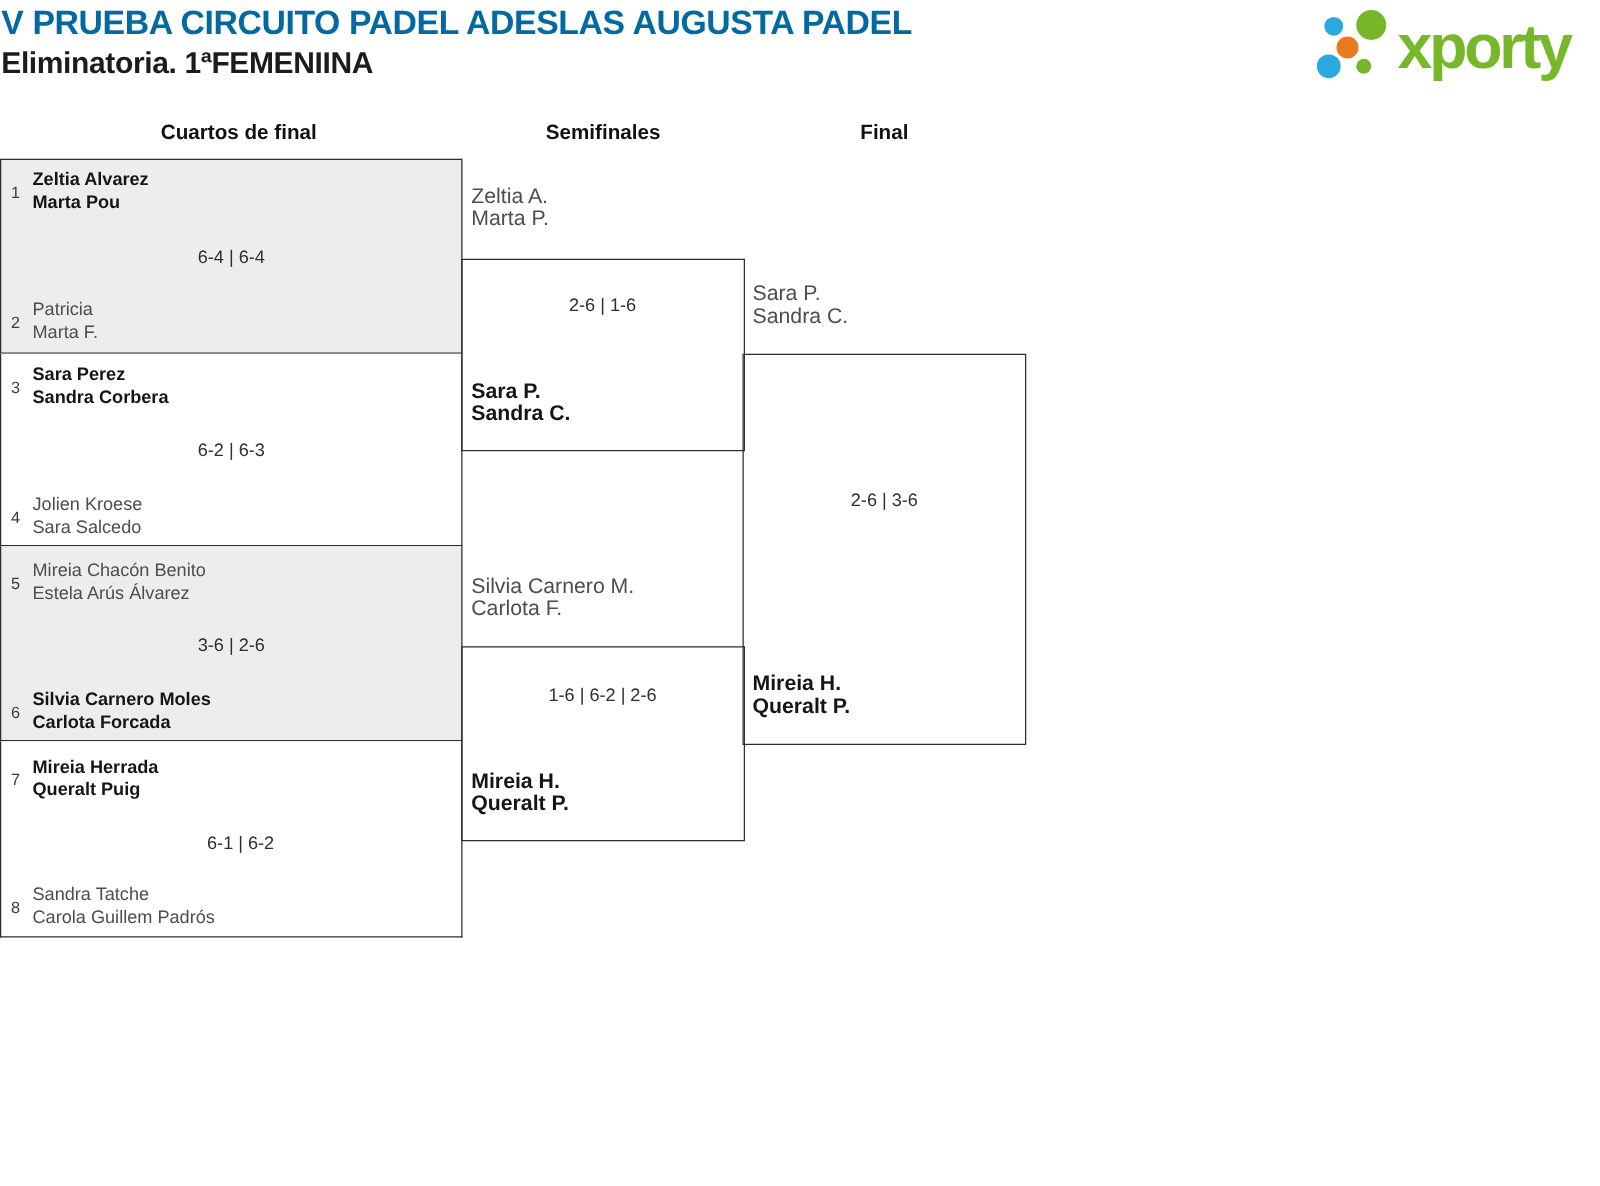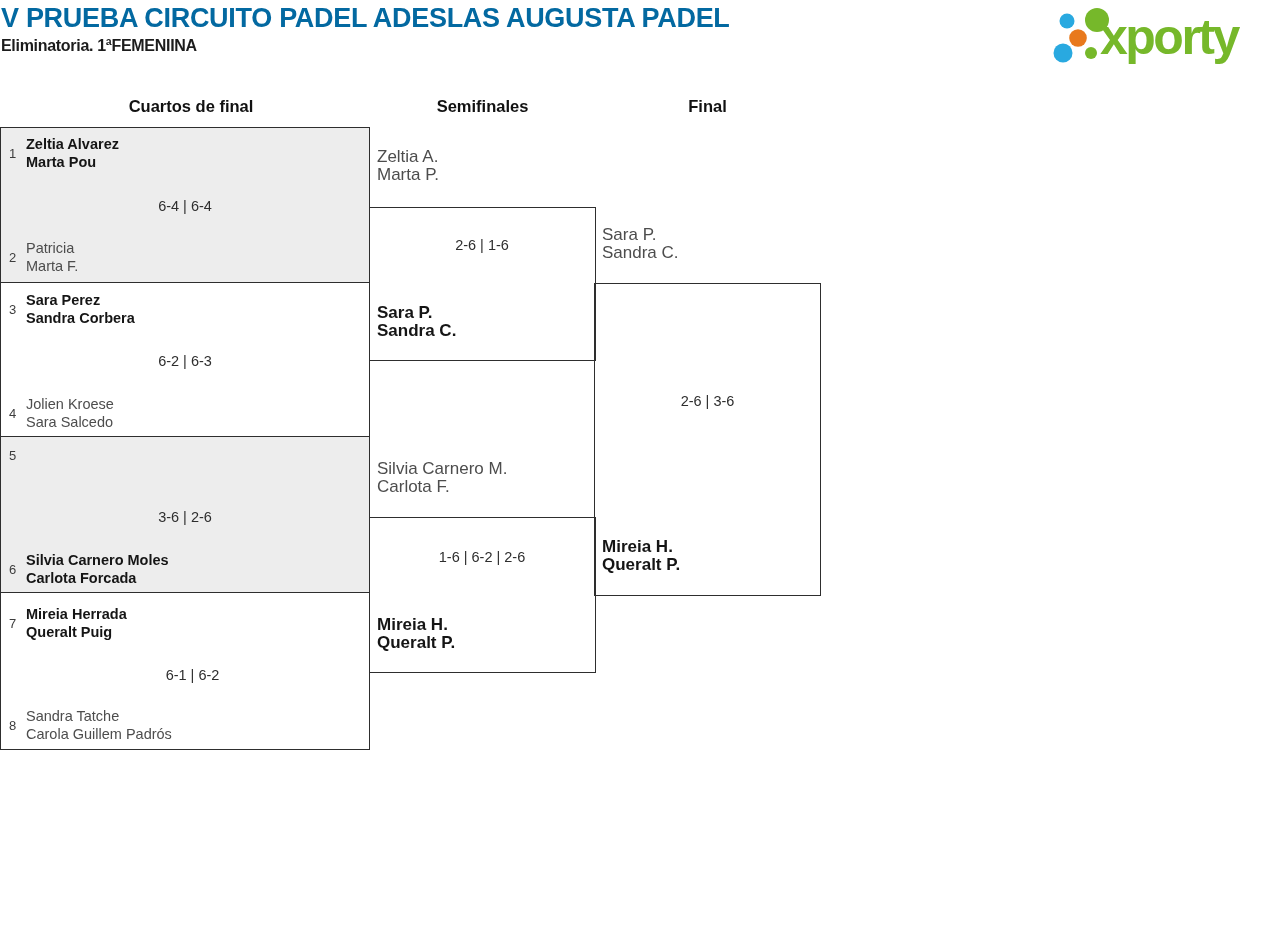--- a/index.html
+++ b/index.html
@@ -1,26 +1,26 @@
 <!DOCTYPE html>
 <html><head>
 <meta charset="utf-8">
 <style>
   * { margin:0; padding:0; box-sizing:border-box; }
   body { font-family:"Liberation Sans", sans-serif; background:#ffffff; }
   .page { position:relative; width:1280px; height:949px; background:#ffffff; overflow:hidden; }
 
   
   .title1 { position:absolute; left:1px; top:3px; font-size:27px; font-weight:700; color:#0369a1; letter-spacing:-0.3px; }
-  .title2 { position:absolute; left:1px; top:37px; font-size:16px; font-weight:700; color:#1c1c1c; letter-spacing:-0.3px; }
+  .title2 { position:absolute; left:1px; top:37px; font-size:24px; font-weight:700; color:#1c1c1c; letter-spacing:-0.3px; }
 
   
   .logo { position:absolute; left:1048px; top:2px; width:230px; height:76px; display:block; text-decoration:none; cursor:pointer; }
   .logo svg { position:absolute; left:0; top:0; }
-  .logo-text { position:absolute; left:52px; top:6px; font-size:50px; font-weight:700; letter-spacing:-2.5px; color:#76b82a; line-height:58px; }
+  .logo-text { position:absolute; left:70px; top:6px; font-size:50px; font-weight:700; letter-spacing:-2.5px; color:#76b82a; line-height:58px; }
 
   
   .col-header { position:absolute; top:97px; font-size:16.5px; font-weight:700; color:#111111; text-align:center; }
   #h-qf { left:6px; width:370px; }
   #h-sf { left:370px; width:225px;text-align:center; }
   #h-f  { left:595px; width:225px; }
 
   
   .block { position:absolute; left:0; width:370px; border:1.5px solid #2e2e2e; }
   .block.no-top { border-top:none; }
@@ -126,20 +126,24 @@
   <div class="entry" id="e4">
     <span class="seed">4</span>
     <div class="team">
       <div>Jolien Kroese</div>
       <div>Sara Salcedo</div>
     </div>
   </div>
 
   <div class="entry" id="e5">
     <span class="seed">5</span>
+    <div class="team">
+      <div>Mireia Chacón Benito</div>
+      <div>Estela Arús Álvarez</div>
+    </div>
   </div>
   <div class="score" id="s-qf3">3-6 | 2-6</div>
   <div class="entry" id="e6">
     <span class="seed">6</span>
     <div class="team winner">
       <div>Silvia Carnero Moles</div>
       <div>Carlota Forcada</div>
     </div>
   </div>
 

